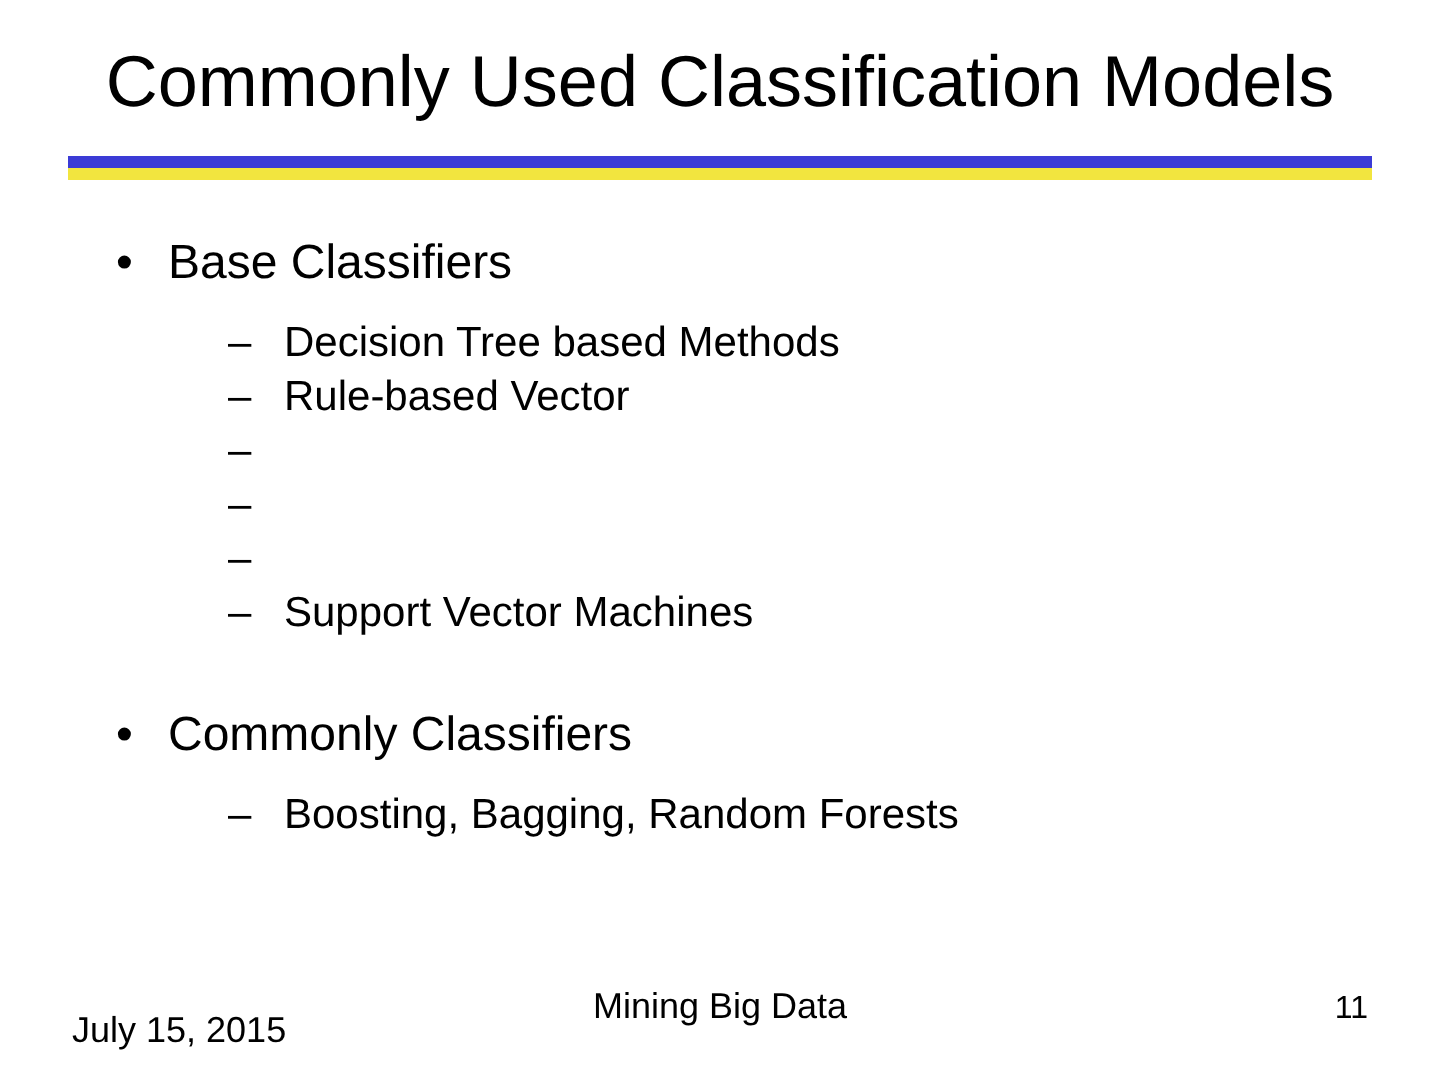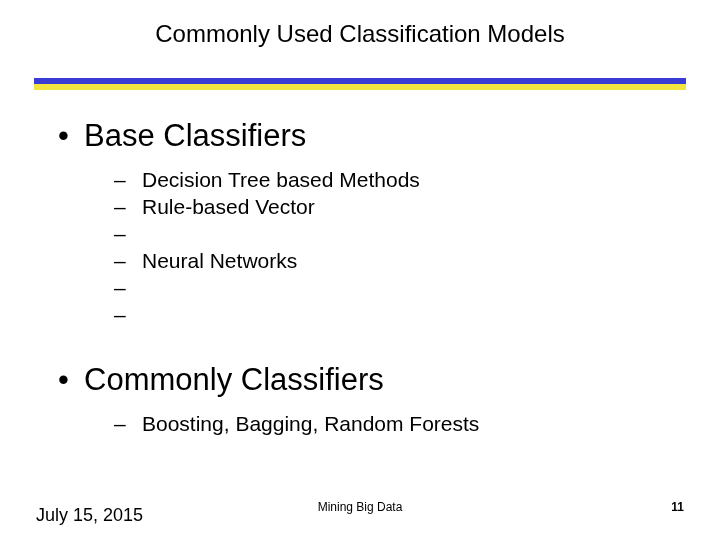--- a/index.html
+++ b/index.html
@@ -17,21 +17,21 @@
     width: 720px;
     height: 540px;
     box-sizing: border-box;
   }
   .title {
     position: absolute;
     top: 20px;
     left: 0;
     width: 100%;
     text-align: center;
-    font-size: 24px;
+    font-size: 36px;
     font-weight: 400;
   }
   .rule {
     position: absolute;
     top: 78px;
     left: 34px;
     width: 652px;
     height: 12px;
   }
   .rule .blue {
@@ -46,21 +46,21 @@
     height: 6px;
     background: #f2e53f;
   }
   .content {
     position: absolute;
     top: 118px;
     left: 58px;
     right: 40px;
   }
   .l1 {
-    font-size: 31px;
+    font-size: 24px;
     margin: 0 0 14px 0;
   }
   .l1 .dot {
     display: inline-block;
     width: 26px;
   }
   .sub {
     margin-left: 56px;
   }
   .l2 {
@@ -80,28 +80,27 @@
     left: 36px;
     bottom: 14px;
     font-size: 18px;
   }
   .footer-center {
     position: absolute;
     left: 0;
     width: 100%;
     text-align: center;
     bottom: 26px;
-    font-size: 12px;
+    font-size: 18px;
   }
   .footer-pageno {
     position: absolute;
     right: 36px;
     bottom: 26px;
-    font-size: 12px;
-    font-weight: bold;
+    font-size: 16px;
   }
 </style>
 </head>
 <body>
 
 <div class="slide">
 
   <div class="title">Commonly Used Classification Models</div>
 
   <div class="rule">
@@ -121,27 +120,27 @@
         </div>
       <div class="l2">
           <span class="dash">–</span>
           <span>Rule-based Vector</span>
         </div>
       <div class="l2">
           <span class="dash">–</span>
         </div>
       <div class="l2">
           <span class="dash">–</span>
-          <span>Neural Networks</span>
         </div>
       <div class="l2">
           <span class="dash">–</span>
         </div>
       <div class="l2">
           <span class="dash">–</span>
+          <span>Support Vector Machines</span>
         </div>
     </div>
 
     <div class="gap"></div>
 
     <div class="l1">
       <span class="dot">•</span><span>Commonly Classifiers</span>
     </div>
     <div class="sub">
       <div class="l2">

